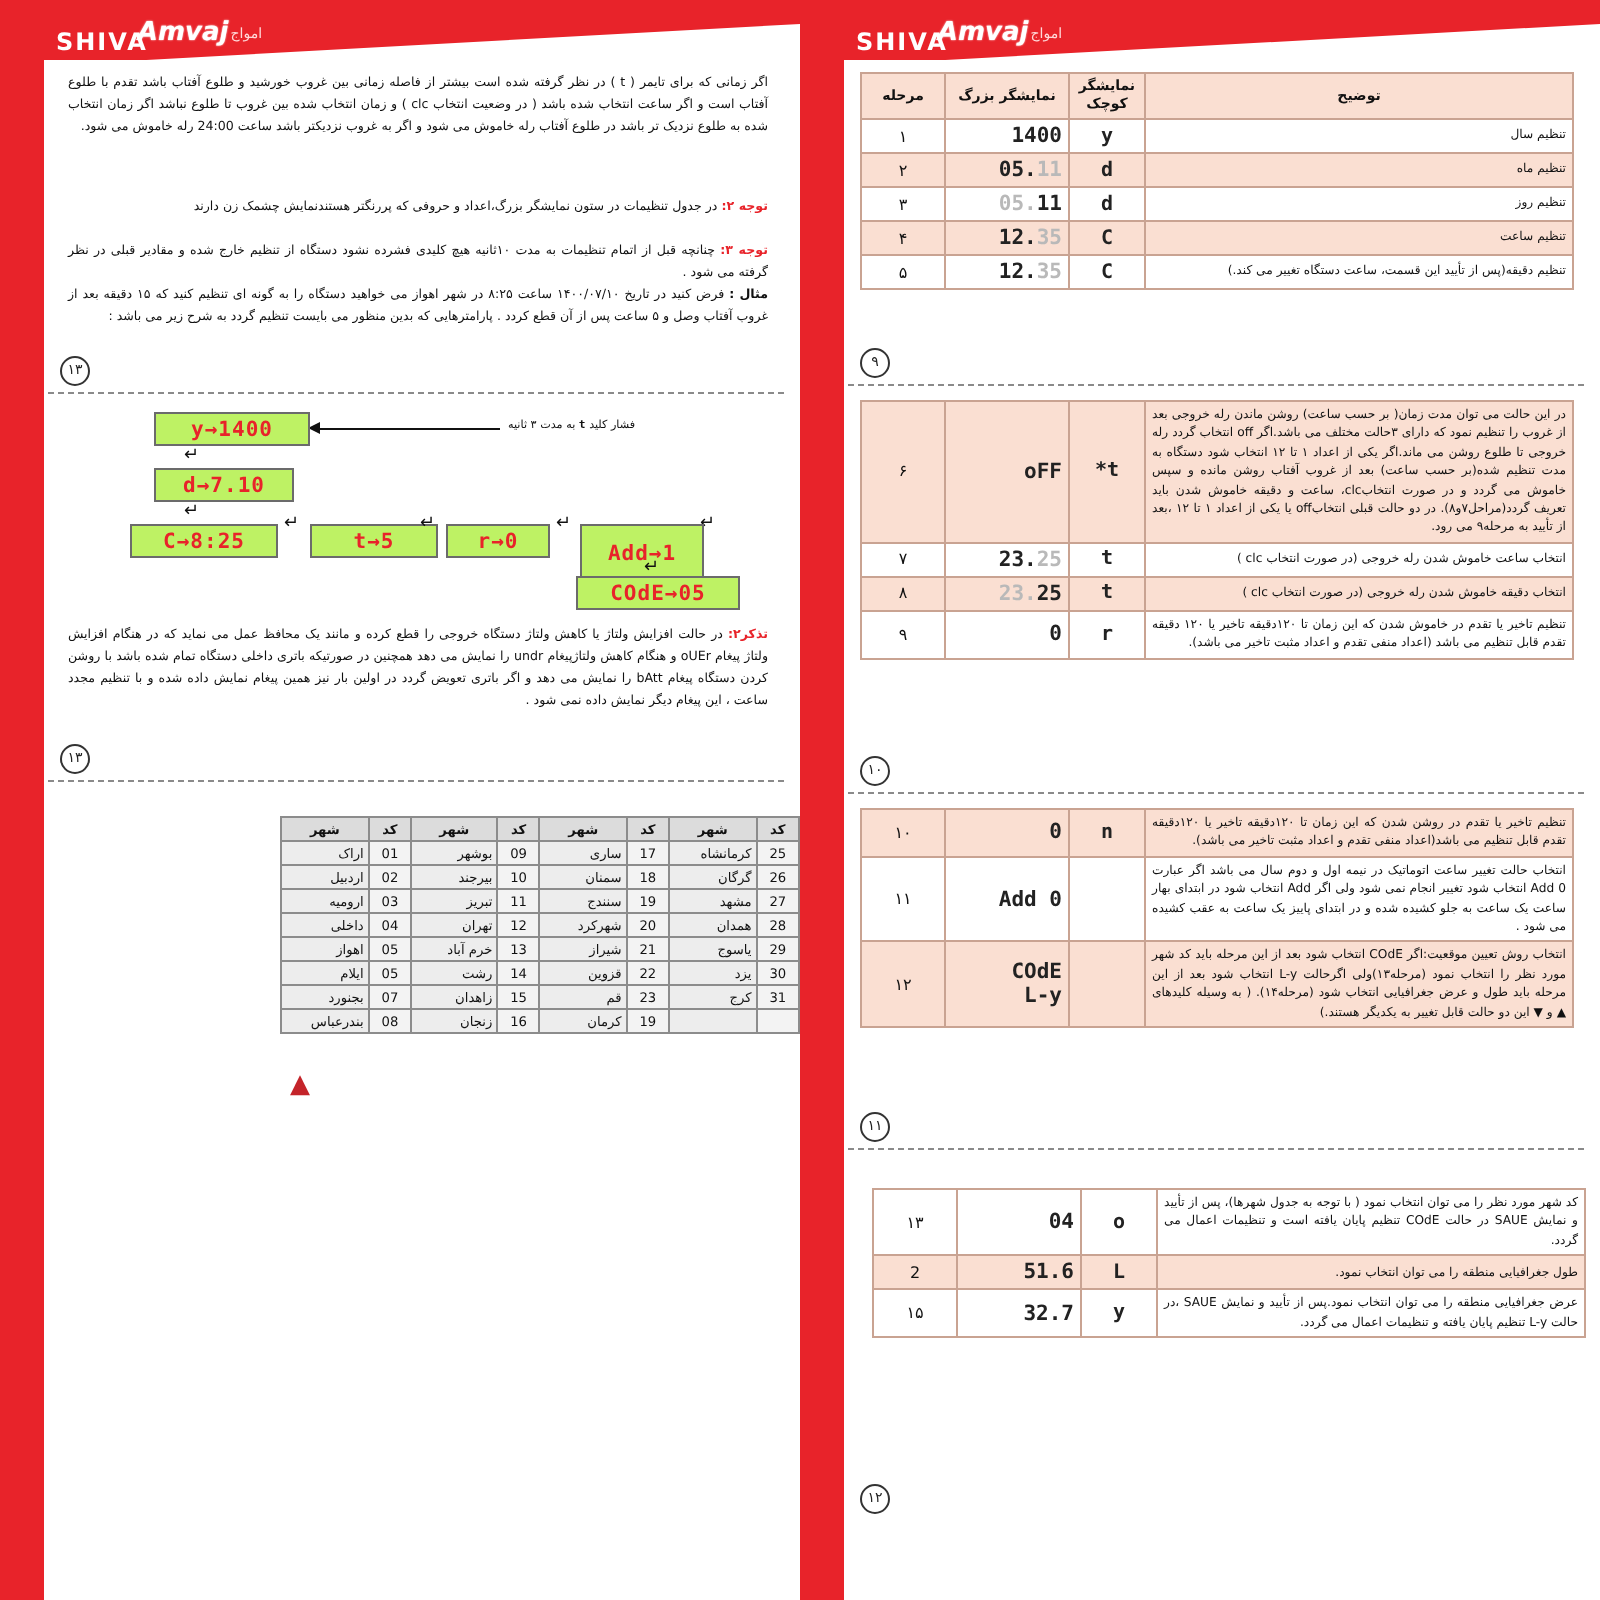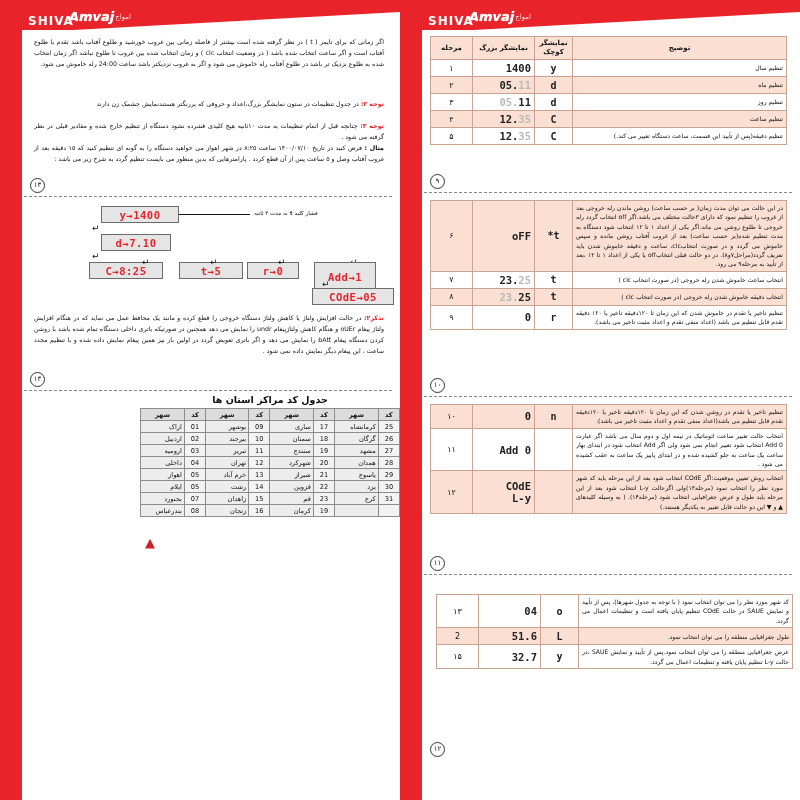--- a/index.html
+++ b/index.html
@@ -68,31 +68,31 @@
     position:absolute;width:13px;height:13px;border:1px solid #333;
     border-radius:50%;font-size:7px;line-height:12px;text-align:center;
     color:#222;background:#fff;
   }
 
   
   .flow{position:absolute;}
   .led{
     position:absolute;
     border:1px solid #6b6b6b;
-    background:#e5e5e5;
+    background:#bef264;
     color:#e8232a;
     font-family:"DejaVu Sans Mono","Liberation Mono",monospace;
     font-weight:bold;
     font-size:10.5px;
     letter-spacing:.5px;
     text-align:center;
     padding:1px 3px;
     box-sizing:border-box;
     white-space:nowrap;
-    display:flex;align-items:center;justify-content:center;margin-left:24px;
+    display:flex;align-items:center;justify-content:center;
   }
   .hook{
     position:absolute;color:#111;font-size:9px;line-height:9px;
     font-family:"DejaVu Sans","Liberation Sans",sans-serif;
   }
   .arrowline{position:absolute;height:0;border-top:1.4px solid #111;}
   .arrowhead{
     position:absolute;width:0;height:0;
     border-top:3.5px solid transparent;border-bottom:3.5px solid transparent;
     border-right:6px solid #111;
@@ -232,21 +232,20 @@
 
   <div class="para" style="left:34px;top:312px;width:350px;">
     <b class="red">تذکر۲:</b>
     <span>در حالت افزایش ولتاژ یا کاهش ولتاژ دستگاه خروجی را قطع کرده و مانند یک محافظ عمل می نماید که در هنگام افزایش ولتاژ پیغام oUEr و هنگام کاهش ولتاژپیغام undr را نمایش می دهد همچنین در صورتیکه باتری داخلی دستگاه تمام شده باشد با روشن کردن دستگاه پیغام bAtt را نمایش می دهد و اگر باتری تعویض گردد در اولین بار نیز همین پیغام نمایش داده شده و با تنظیم مجدد ساعت ، این پیغام دیگر نمایش داده نمی شود .</span>
   </div>
 
   <div class="pagenum" style="left:30px;top:372px;">۱۳</div>
 
   <div class="dashed" style="left:24px;top:390px;width:368px;"></div>
 
-  <div class="city-title" style="left:150px;top:394px;width:240px;">جدول کد مراکز استان ها</div>
 
   <table class="city" style="left:140px;top:408px;">
     <thead>
       <tr>
         <th>کد</th>
         <th>شهر</th>
         <th>کد</th>
         <th>شهر</th>
         <th>کد</th>
         <th>شهر</th>

